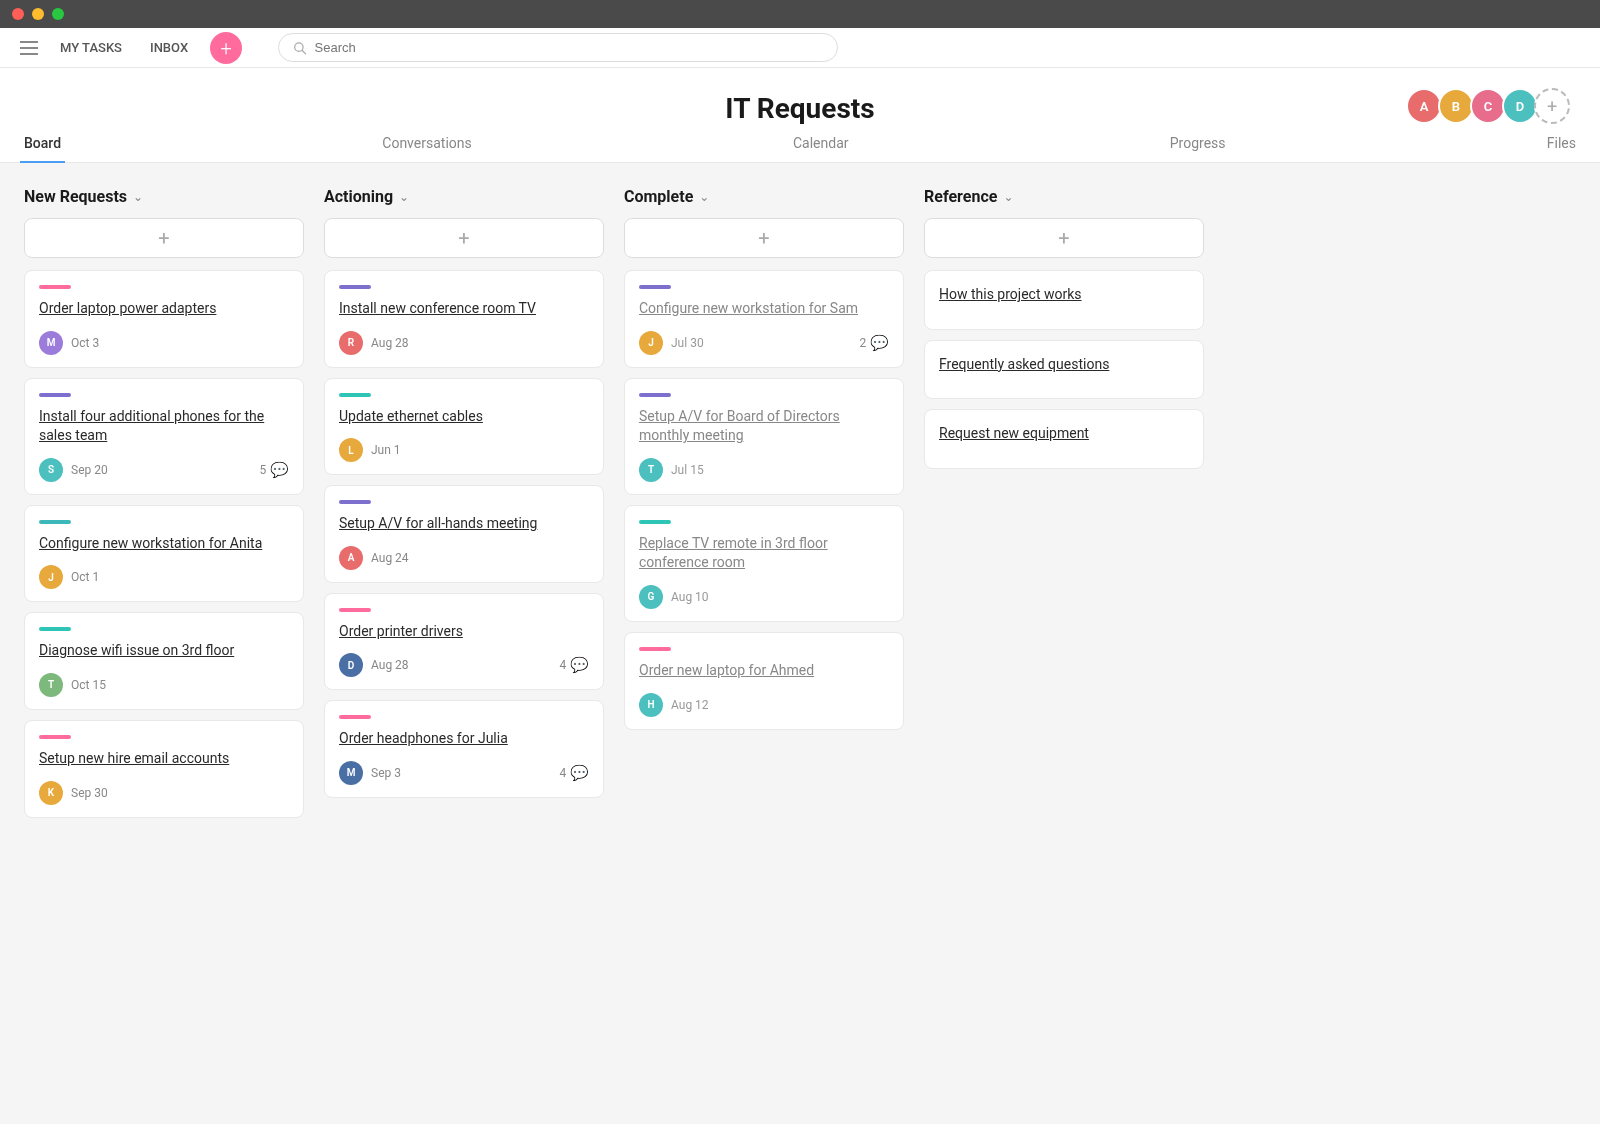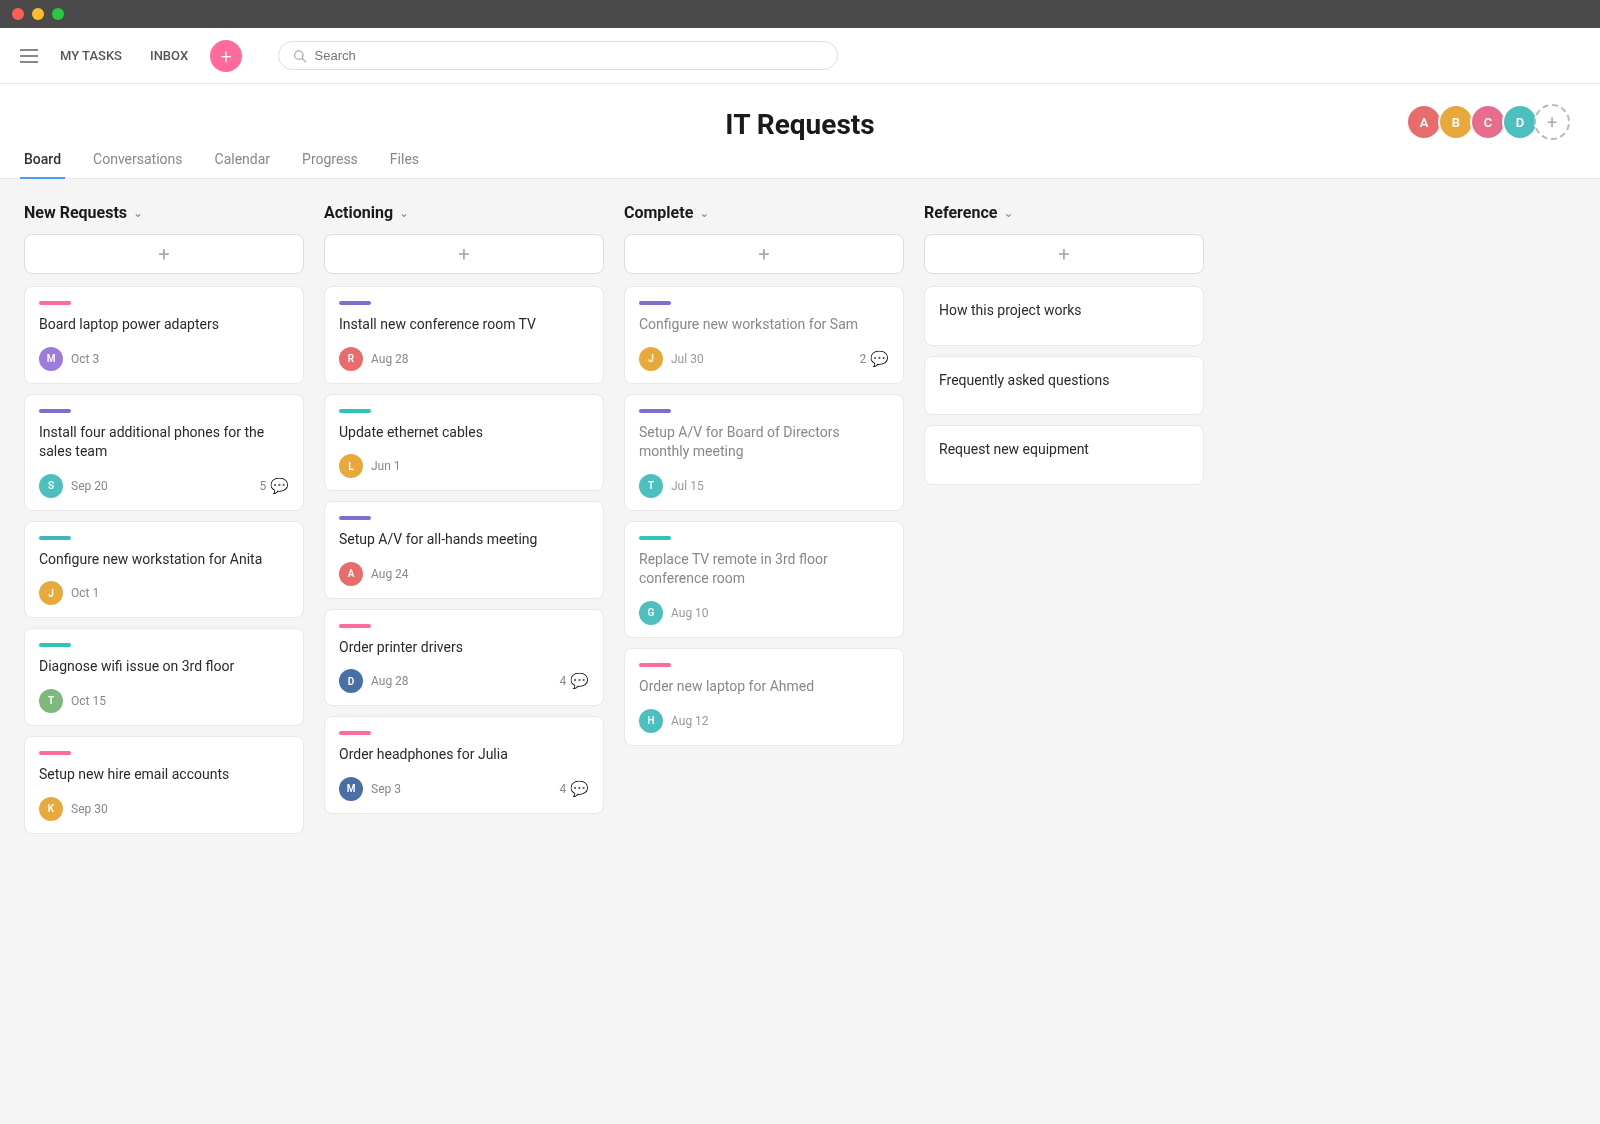--- a/index.html
+++ b/index.html
@@ -16,21 +16,21 @@
     }
     .dot { width: 12px; height: 12px; border-radius: 50%; }
     .dot-red { background: #ff5f57; }
     .dot-yellow { background: #ffbd2e; }
     .dot-green { background: #28c840; }
 
     
     .navbar {
       background: #fff;
       border-bottom: 1px solid #e8e8e8;
-      height: 56px;
+      height: 40px;
       display: flex;
       align-items: center;
       padding: 0 20px;
       gap: 16px;
     }
     .hamburger { cursor: pointer; display: flex; flex-direction: column; gap: 4px; }
     .hamburger span { width: 18px; height: 2px; background: #888; }
     .nav-link {
       font-size: 13px;
       color: #555;
@@ -106,22 +106,21 @@
       border: 2px dashed #bbb;
       display: flex; align-items: center; justify-content: center;
       cursor: pointer;
       color: #aaa;
       font-size: 18px;
       margin-left: -8px;
       background: white;
     }
     .project-tabs {
       display: flex;
-      justify-content: flex-start;
-      gap: 24px;
+      justify-content: space-between;
     }
     .tab {
       padding: 10px 4px;
       font-size: 14px;
       color: #888;
       cursor: pointer;
       border-bottom: 2px solid transparent;
       margin-bottom: -1px;
     }
     .tab.active {
@@ -192,20 +191,21 @@
       height: 4px;
       border-radius: 2px;
       margin-bottom: 10px;
     }
     .card-title {
       font-size: 14px;
       color: #2a2a2a;
       font-weight: 400;
       line-height: 1.4;
       margin-bottom: 12px;
+      text-decoration: underline;
     }
     .card-footer {
       display: flex;
       align-items: center;
       justify-content: space-between;
     }
     .card-meta {
       display: flex;
       align-items: center;
       gap: 8px;
@@ -286,21 +286,21 @@
 
 <div class="board" id="board">
     <div class="column">
       <div class="column-header">
         <span class="column-title">New Requests</span>
         <span class="column-chevron">⌄</span>
       </div>
       <div class="add-card-btn">+</div>
       <div class="card">
         <div class="card-bar" style="background: rgb(255, 107, 157);"></div>
-        <div class="card-title">Board laptop power adapters</div>
+        <div class="card-title">Order laptop power adapters</div>
         <div class="card-footer">
           <div class="card-meta">
             <div class="card-avatar" style="background: rgb(155, 124, 219);">M</div>
             <span class="card-date">Oct 3</span>
           </div>
         </div>
       </div>
       <div class="card">
         <div class="card-bar" style="background: rgb(124, 111, 205);"></div>
         <div class="card-title">Install four additional phones for the sales team</div>

